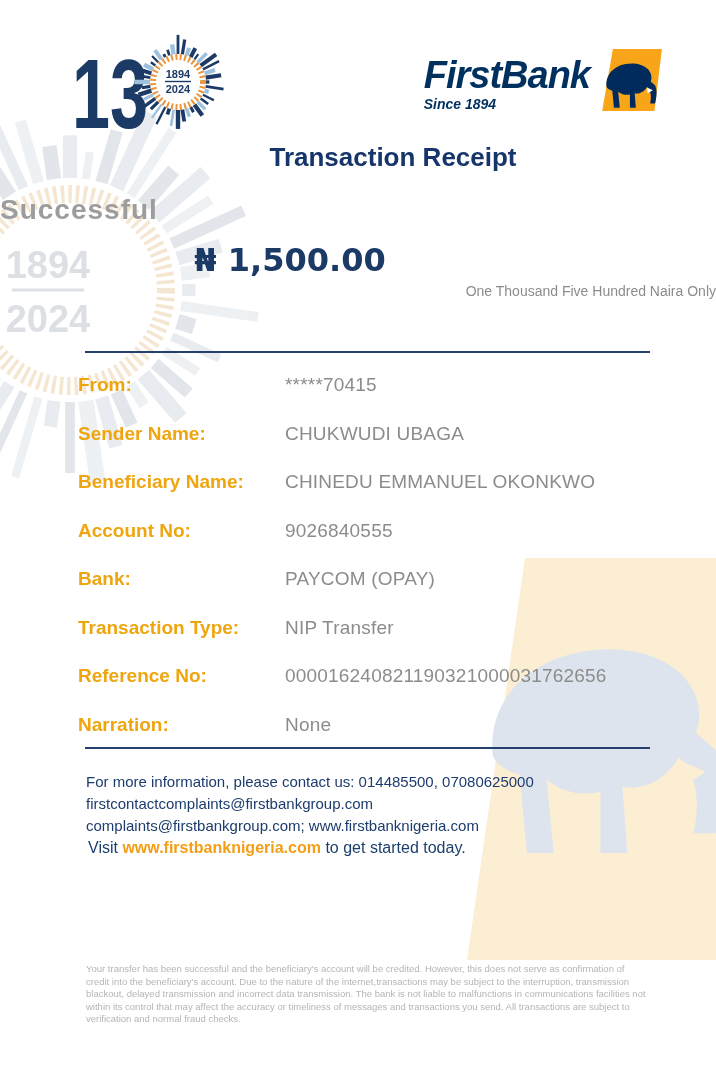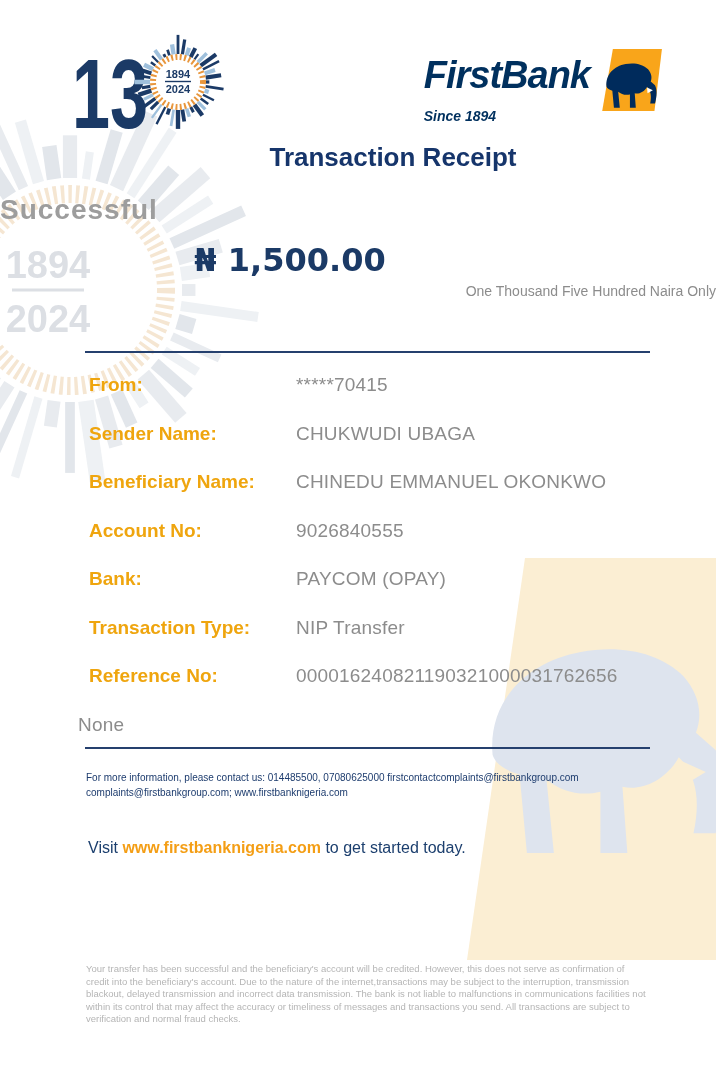--- a/index.html
+++ b/index.html
@@ -20,21 +20,21 @@
   }
   .logo-130{position:absolute;left:66px;top:4px;}
   .brand{position:absolute;right:52px;top:22px;display:flex;align-items:flex-start;}
   .brand-text{margin-right:8px;padding-top:8px;}
   .brand-name{
     font-size:38px;font-weight:bold;font-style:italic;color:#00305e;
     letter-spacing:-1px;line-height:1;
   }
   .brand-tagline{
     font-size:14px;font-weight:bold;font-style:italic;color:#00305e;
-    margin-top:14px;letter-spacing:0px;
+    margin-top:2px;letter-spacing:0px;
   }
   
   .title{
     position:absolute;top:142px;left:0;width:716px;text-align:center;
     font-size:26px;font-weight:bold;color:#16356b;letter-spacing:0px;padding-left:35px;
   }
   .status{
     position:absolute;top:194px;left:0;width:716px;
     font-size:28px;font-weight:bold;color:#9d9d9d;letter-spacing:1px;
   }
@@ -55,29 +55,29 @@
     position:absolute;left:85px;width:565px;height:0;
     border-top:2px solid #25406e;
   }
   .divider-1{top:351px;}
   .divider-2{top:747px;}
   
   .fields{position:absolute;top:374px;left:78px;width:572px;}
   .field-row{display:flex;align-items:flex-start;margin-bottom:26.5px;}
   .field-label{
     width:207px;flex:0 0 207px;
-    font-size:19px;font-weight:bold;color:#efa50e;padding-left:11px;
+    font-size:19px;font-weight:bold;color:#efa50e;
   }
   .field-value{
     font-size:19px;color:#8c8c8c;letter-spacing:0.2px;
   }
   
   .contact{
     position:absolute;top:771px;left:86px;width:560px;
-    font-size:10px;line-height:1.45;color:#1d3c6e;
+    font-size:15px;line-height:1.45;color:#1d3c6e;
   }
   
   .promo{
     position:absolute;top:828px;left:88px;width:580px;
     font-size:27px;color:#1c3f6e;line-height:1.25;
   }
   .promo b{font-weight:bold;}
   .promo-visit{
     margin-top:10px;font-size:16px;color:#1c3f6e;
   }
@@ -261,20 +261,21 @@
     </div>
     <div class="field-row">
       <div class="field-label">Transaction Type:</div>
       <div class="field-value">NIP Transfer</div>
     </div>
     <div class="field-row">
       <div class="field-label">Reference No:</div>
       <div class="field-value">000016240821190321000031762656</div>
     </div>
     <div class="field-row">
+      <div class="field-label">Narration:</div>
       <div class="field-value">None</div>
     </div>
   </div>
 
   <div class="divider divider-2"></div>
 
   <div class="contact">
     <span>For more information, please contact us: 014485500, 07080625000 firstcontactcomplaints@firstbankgroup.com</span><br>
     <span>complaints@firstbankgroup.com; www.firstbanknigeria.com</span>
   </div>

